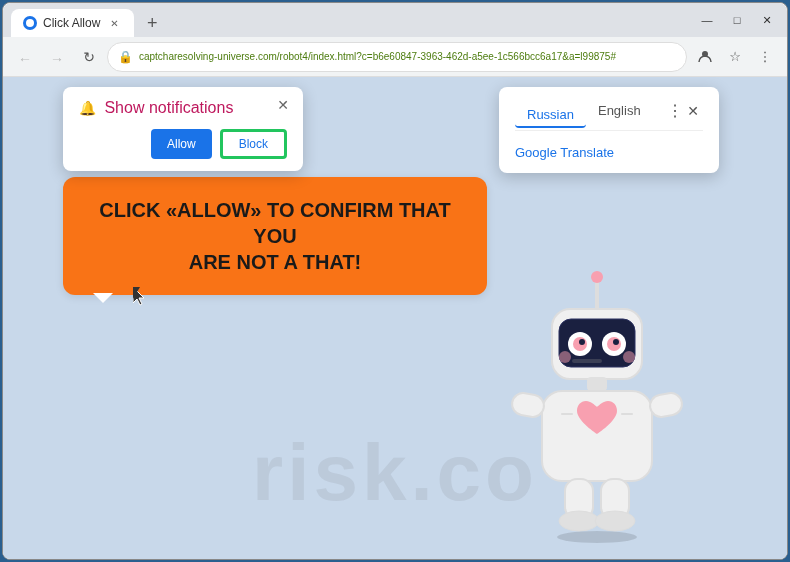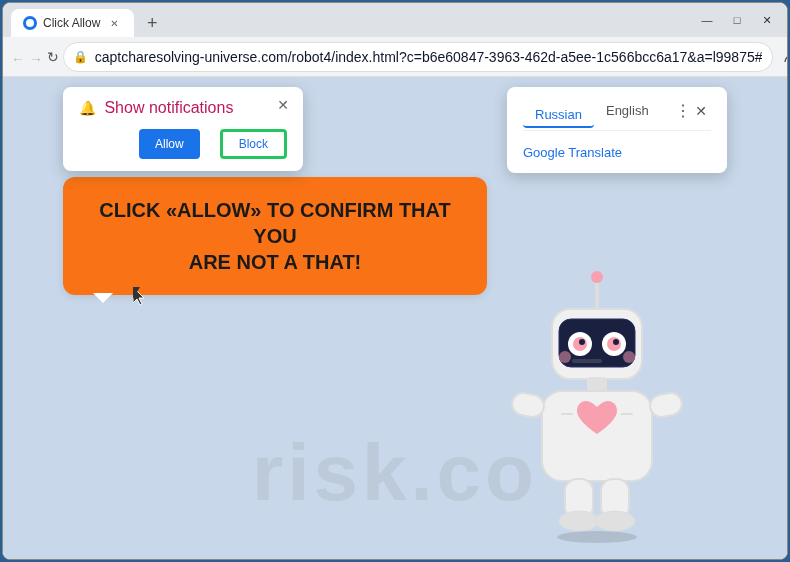--- a/index.html
+++ b/index.html
@@ -156,22 +156,22 @@
       color: #333;
     }
 
     .lock-icon {
       color: #555;
       font-size: 12px;
     }
 
     .address-text {
       flex: 1;
-      font-size: 14px;
-      color: #0f172a;
+      font-size: 10px;
+      color: #4d7c0f;
       white-space: nowrap;
       overflow: hidden;
       text-overflow: ellipsis;
     }
 
     .toolbar-actions {
       display: flex;
       align-items: center;
       gap: 2px;
     }
@@ -260,21 +260,21 @@
       color: #555;
     }
 
     .popup-notif-text {
       font-size: 16px;
       color: #be185d;
     }
 
     .popup-buttons {
       display: flex;
-      gap: 20px;
+      gap: 8px;
       justify-content: flex-end;
     }
 
     .btn-allow {
       padding: 5px 16px;
       border: none;
       border-radius: 4px;
       background: #1a73e8;
       color: #fff;
       font-size: 12px;
@@ -290,21 +290,21 @@
       color: #1a73e8;
       font-size: 12px;
       cursor: pointer;
       font-weight: 500;
     }
 
     
     .translate-popup {
       position: absolute;
       top: 10px;
-      right: 60px;
+      right: 68px;
       background: #fff;
       border-radius: 8px;
       box-shadow: 0 4px 16px rgba(0,0,0,0.2);
       width: 220px;
       padding: 12px 16px;
       z-index: 100;
     }
 
     .translate-tabs {
       display: flex;

